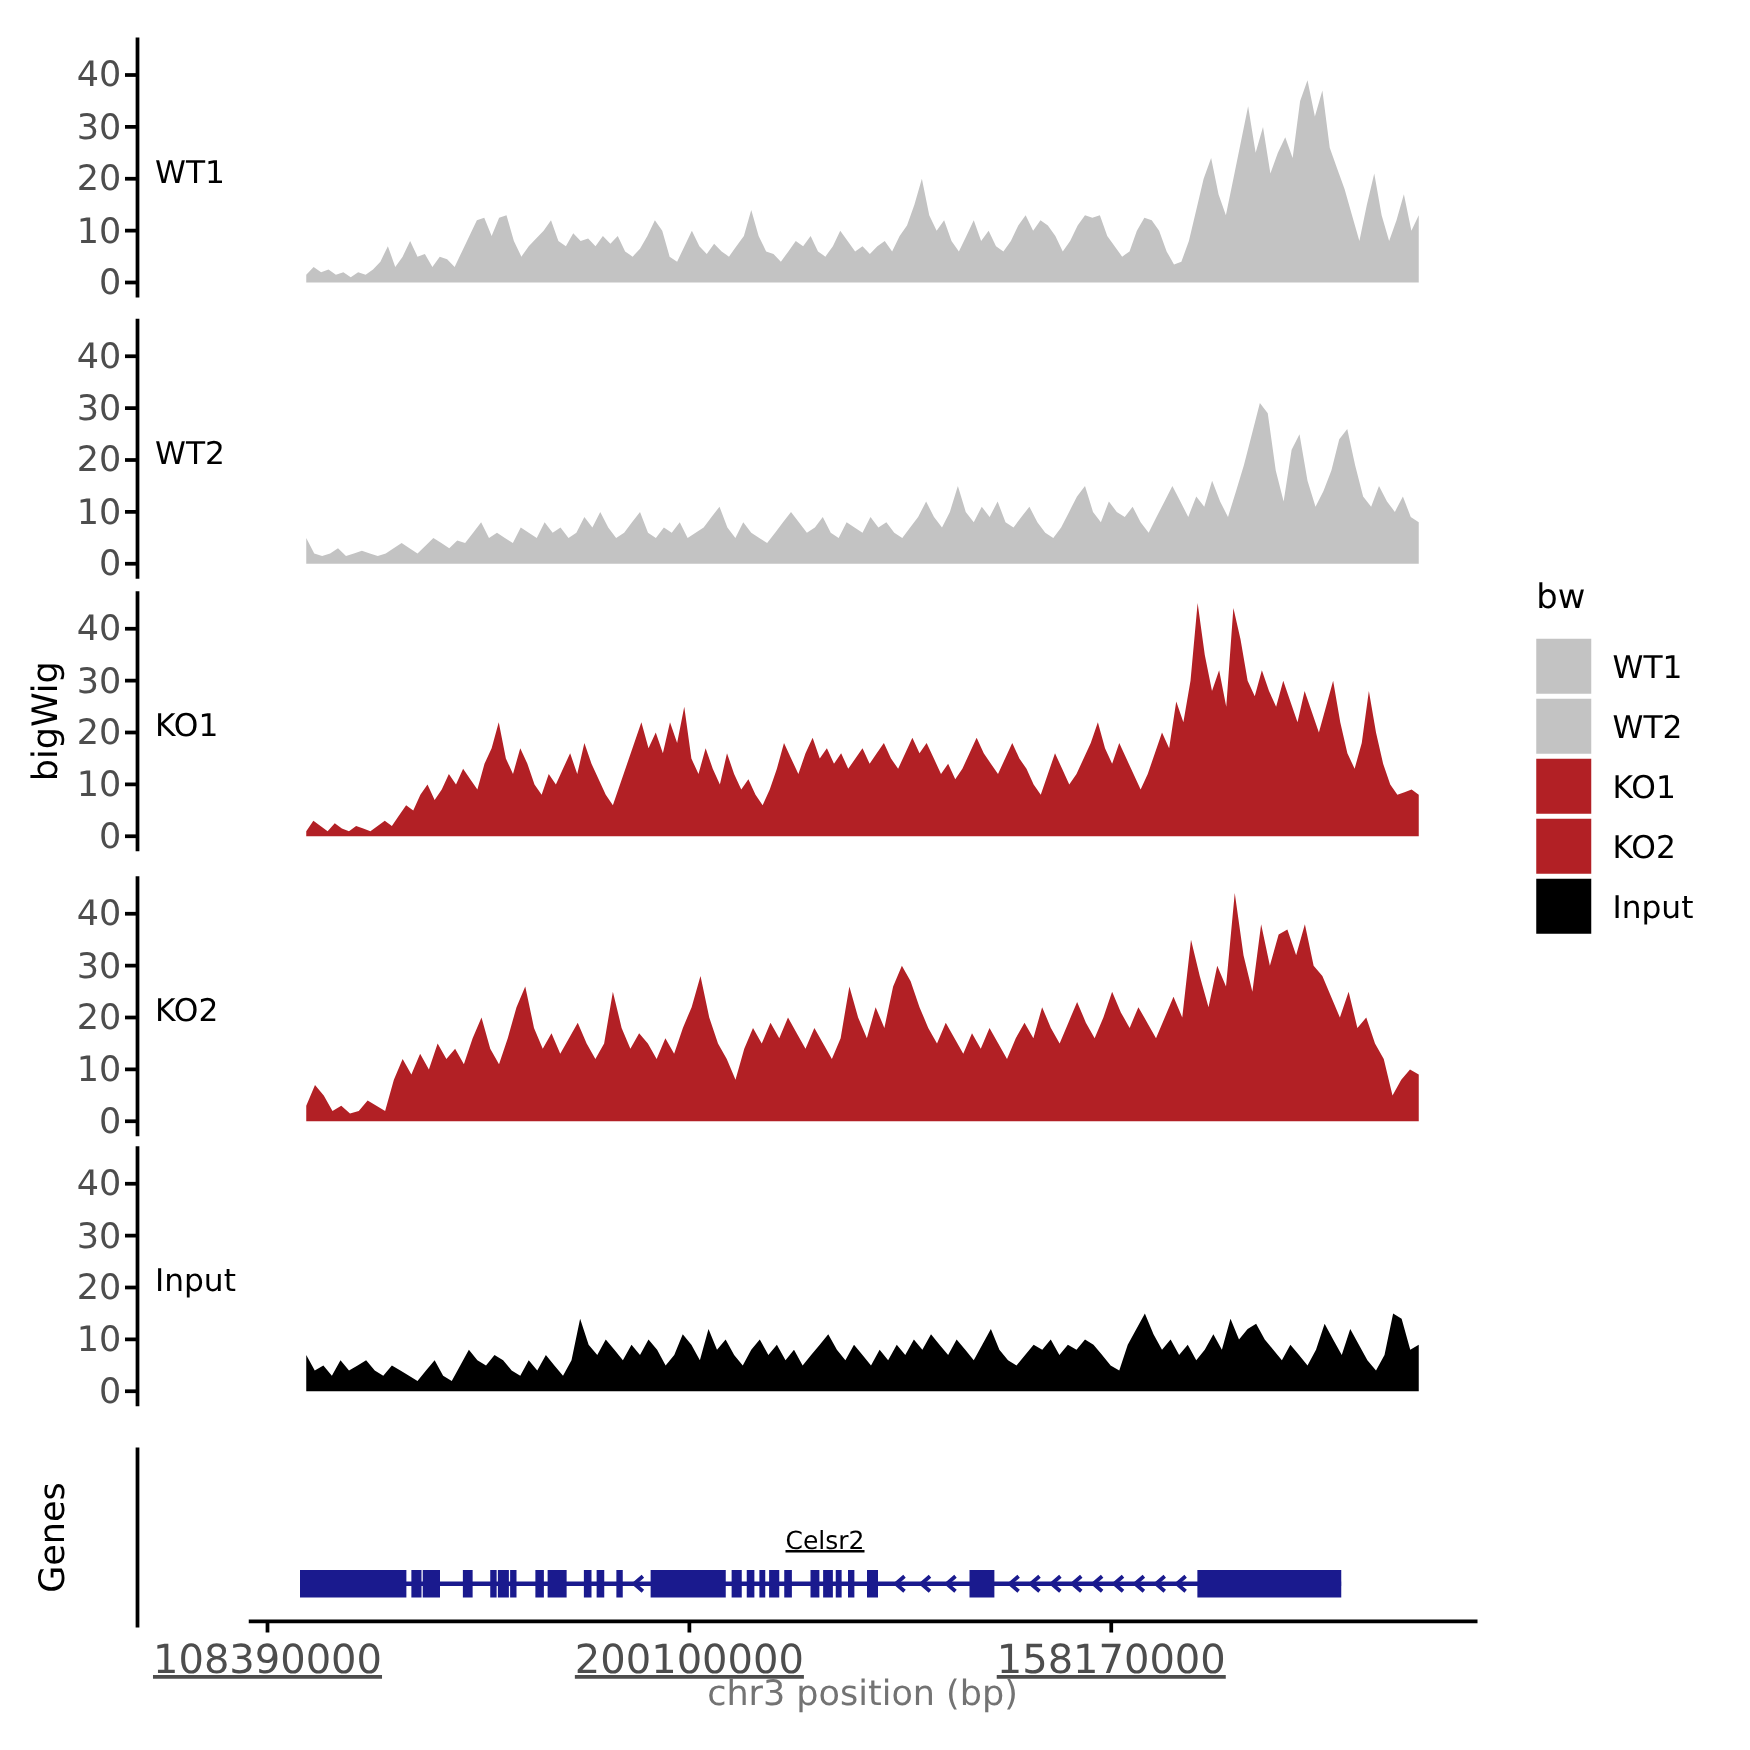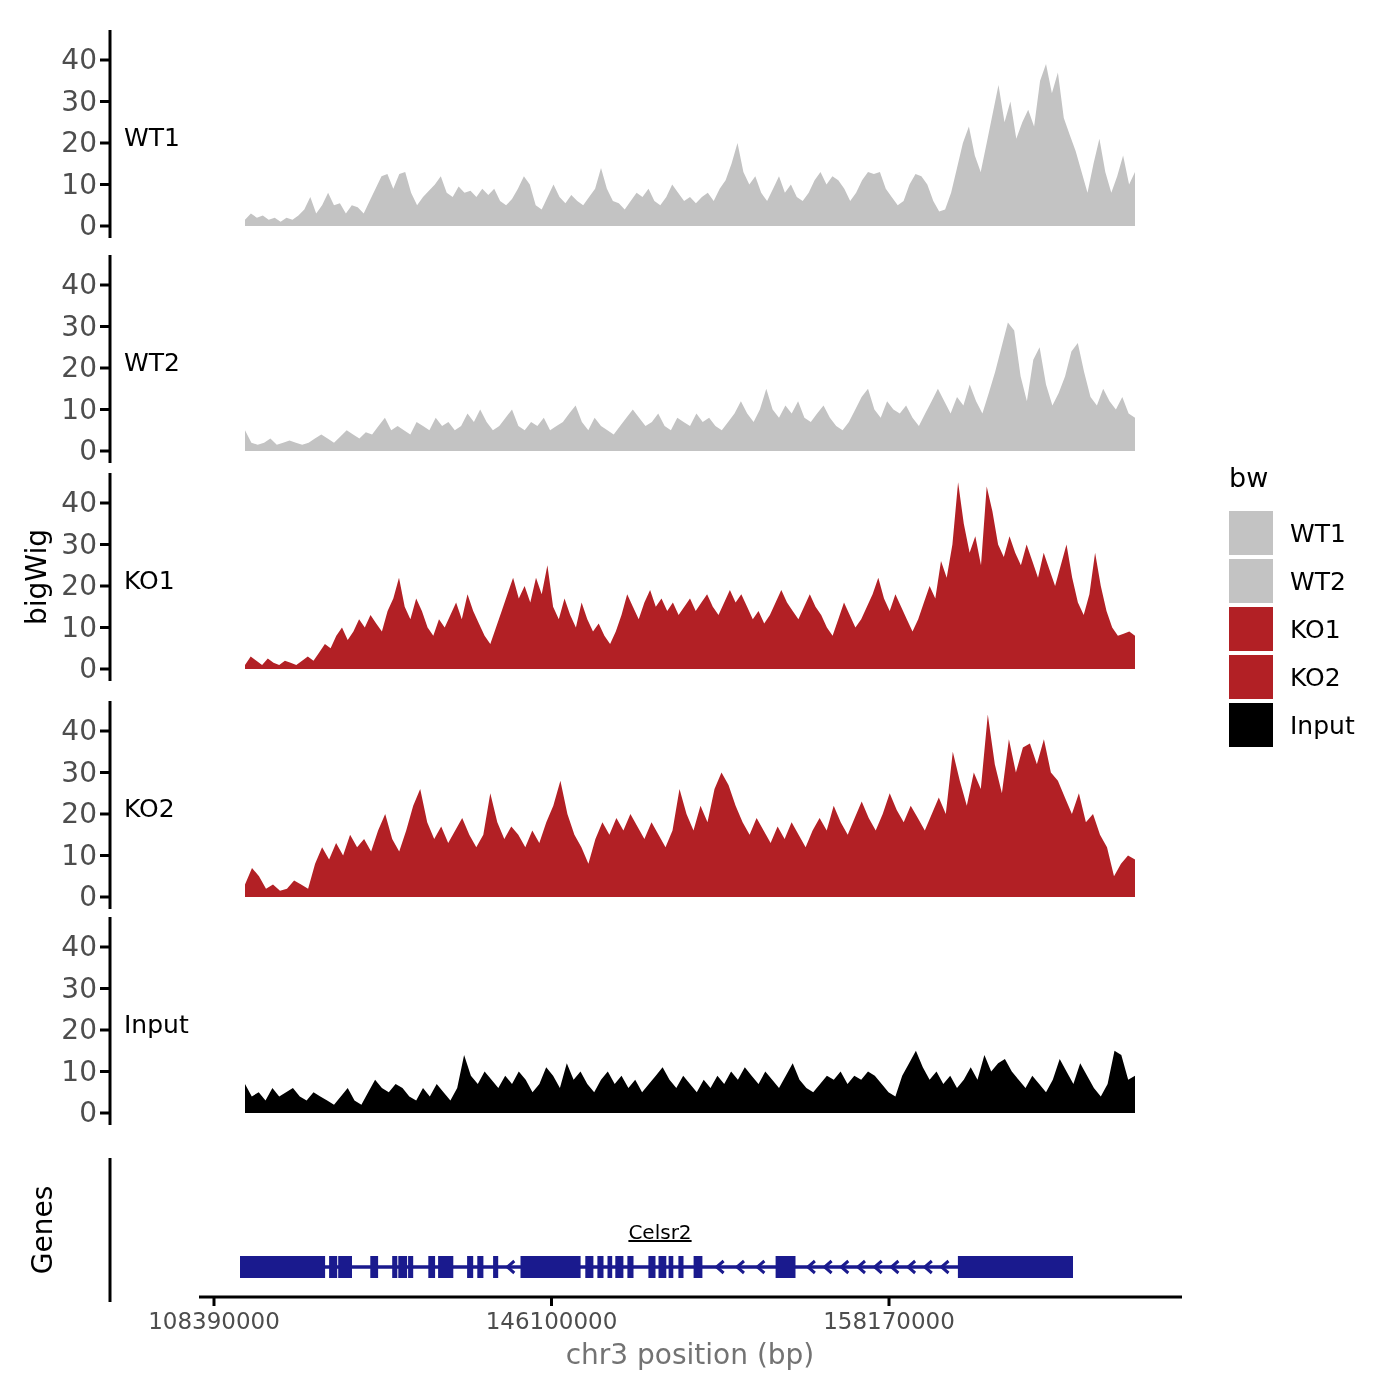--- a/index.html
+++ b/index.html
@@ -5,21 +5,21 @@
   html,body{margin:0;padding:0;background:#ffffff;}
   body{font-family:"DejaVu Sans","Liberation Sans",sans-serif;}
   .fig{position:relative;width:1400px;height:1400px;background:#ffffff;overflow:hidden;}
   #plot-svg{position:absolute;left:0;top:0;}
   .ytick{position:absolute;width:60px;text-align:right;font-size:28px;color:#4d4d4d;line-height:26px;}
   .track-label{position:absolute;left:124px;font-size:25px;color:#000;}
   .ylab{position:absolute;transform:translate(-50%,-50%) rotate(-90deg);font-size:28px;color:#000;white-space:nowrap;}
   #ylab-cov{left:36px;top:577px;}
   #ylab-genes{left:42px;top:1230px;}
   .gene-name{position:absolute;left:660px;top:1220px;transform:translateX(-50%);font-size:20px;color:#000;text-decoration:underline;}
-  .x-tick{position:absolute;top:1308px;transform:translateX(-50%);font-size:23px;color:#4d4d4d;white-space:nowrap;}
+  .x-tick{position:absolute;top:1308px;transform:translateX(-50%);font-size:32px;color:#4d4d4d;white-space:nowrap;text-decoration:underline;}
   .x-title{position:absolute;left:690px;top:1338px;transform:translateX(-50%);font-size:28px;color:#737373;white-space:nowrap;}
   .legend{position:absolute;left:1229px;top:430px;margin-top:32px;}
   .legend-title{font-size:27px;color:#000;margin-bottom:16px;}
   .legend-row{display:flex;align-items:center;height:48px;}
   .swatch{width:44px;height:44px;flex:none;}
   .legend-label{margin-left:17px;font-size:25px;color:#000;}
 </style>
 </head>
 <body>
 
@@ -139,21 +139,21 @@
 
   <div class="track-label" id="tl-0" style="top: 123px;">WT1</div>
   <div class="track-label" id="tl-1" style="top: 348px;">WT2</div>
   <div class="track-label" id="tl-2" style="top: 566px;">KO1</div>
   <div class="track-label" id="tl-3" style="top: 794px;">KO2</div>
   <div class="track-label" id="tl-4" style="top: 1010px;">Input</div>
 
   <div class="gene-name">Celsr2</div>
 
   <span class="x-tick" id="xt-0" style="left: 214px;">108390000</span>
-  <span class="x-tick" id="xt-1" style="left: 551.5px;">146100000</span>
+  <span class="x-tick" id="xt-1" style="left: 551.5px;">200100000</span>
   <span class="x-tick" id="xt-2" style="left: 889px;">158170000</span>
 
   <div class="x-title">chr3 position (bp)</div>
 
   <div class="legend">
     <div class="legend-title">bw</div>
     <div class="legend-row">
       <span class="swatch" style="background: rgb(195, 195, 195);"></span>
       <span class="legend-label">WT1</span>
     </div>

